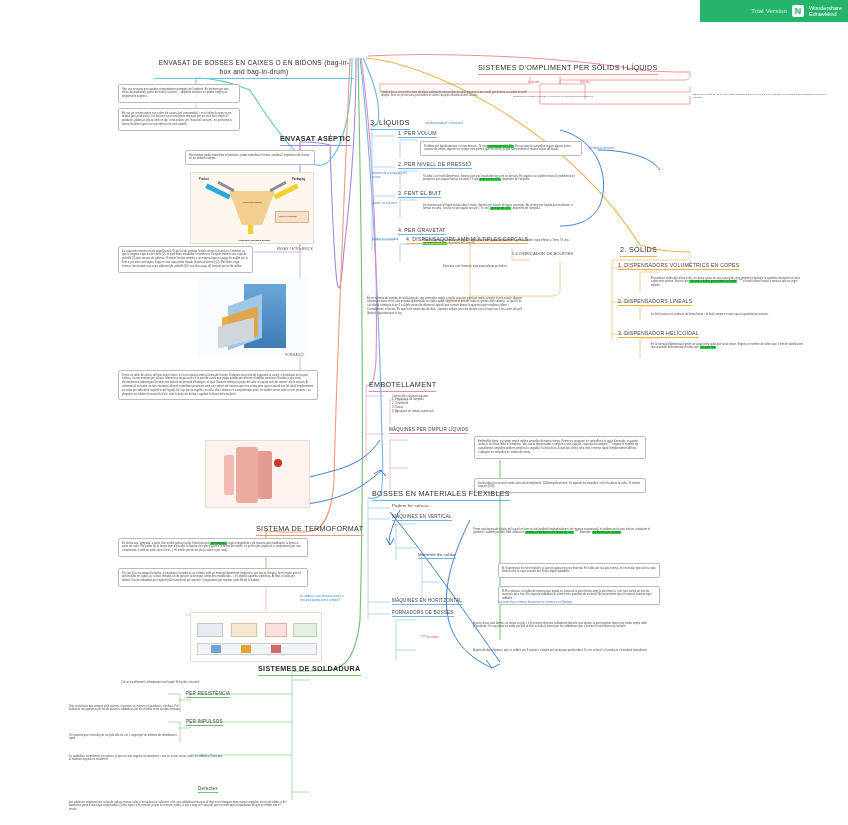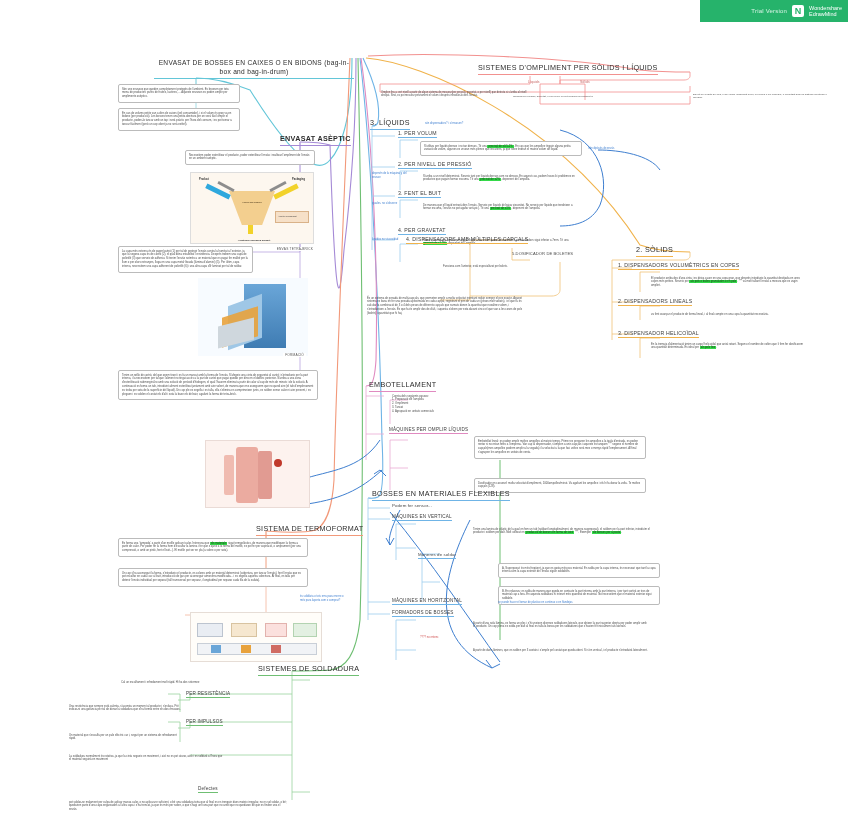--- a/index.html
+++ b/index.html
@@ -322,21 +322,21 @@
   </div>
 
   <div class="h2 u-blue" style="left:398px; top:227px;">
     <span>4. PER GRAVETAT</span>
   </div>
   <div class="cmt" style="left:372px; top:238px; width:40px;">liquidos no viscosidad</div>
   <div class="note" style="left:420px; top:236px; width:162px;">
     Només serveix per líquids que siguin fluids, i necessari que el diàmetre dels seus colladors sigui inferior a 7mm. Té una <span class="hl">precisió de ±1-2%</span>, depenent de l'ampolla.
   </div>
 
-  <div class="h1 u-orange" style="left:636px; top:245px;">
+  <div class="h1 u-orange" style="left:620px; top:245px;">
     <span>2. SÒLIDS</span>
   </div>
 
   <div class="h2 u-orange" style="left:618px; top:262px;">
     <span>1. DISPENSADORS VOLUMÈTRICS EN COPES</span>
   </div>
   <div class="note" style="left:648px; top:274px; width:160px;">
     El producte arriba des d'una cinta i es deixa caure en una copa gran, que després introdueix la quantitat desitjada en unes copes més petites. Serveix per <span class="hl">als pols o bulles granulades o en pols</span>. *** va molt tallant l'envàs a mesura que es vagin omplint.
   </div>
 
@@ -419,21 +419,21 @@
     <div style="position:absolute;left:6px;top:10px;width:26px;height:14px;background:#e9edf3;border:.4px solid #bcc4cf;"></div>
     <div style="position:absolute;left:40px;top:10px;width:26px;height:14px;background:#f6e7cf;border:.4px solid #d8c3a0;"></div>
     <div style="position:absolute;left:74px;top:10px;width:22px;height:14px;background:#fbe0dd;border:.4px solid #e2b2ad;"></div>
     <div style="position:absolute;left:102px;top:10px;width:24px;height:14px;background:#e3f0e2;border:.4px solid #b3d3b1;"></div>
     <div style="position:absolute;left:6px;top:30px;width:120px;height:12px;background:#f1f3f6;border:.4px solid #c9cfd7;"></div>
     <div style="position:absolute;left:20px;top:32px;width:10px;height:8px;background:#6aa6d8;"></div>
     <div style="position:absolute;left:50px;top:32px;width:10px;height:8px;background:#e8a23c;"></div>
     <div style="position:absolute;left:80px;top:32px;width:10px;height:8px;background:#d06c63;"></div>
   </div>
 
-  <div class="h1 u-green" style="left:258px; top:664px;">
+  <div class="h1 u-green" style="left:258px; top:664px;font-weight:bold;">
     <span>SISTEMES DE SOLDADURA</span>
   </div>
   <div class="note" style="left:118px; top:678px; width:178px;">Cal un escalfament i refredament molt ràpid. Hi ha dos sistemes:</div>
   <div class="h2 u-green" style="left:186px; top:691px; font-size:4.6px;">
     <span>PER RESISTÈNCIA</span>
   </div>
   <div class="note" style="left:66px; top:702px; width:118px;">Una resistència que sempre està calenta, s'aconsta un moment al producte i s'esfaça. Prè indicar-ni una garància per tal de donar la soldadura que s'ha format entre els dos envasos.</div>
   <div class="h2 u-green" style="left:186px; top:719px; font-size:4.6px;">
     <span>PER IMPULSOS</span>
   </div>

